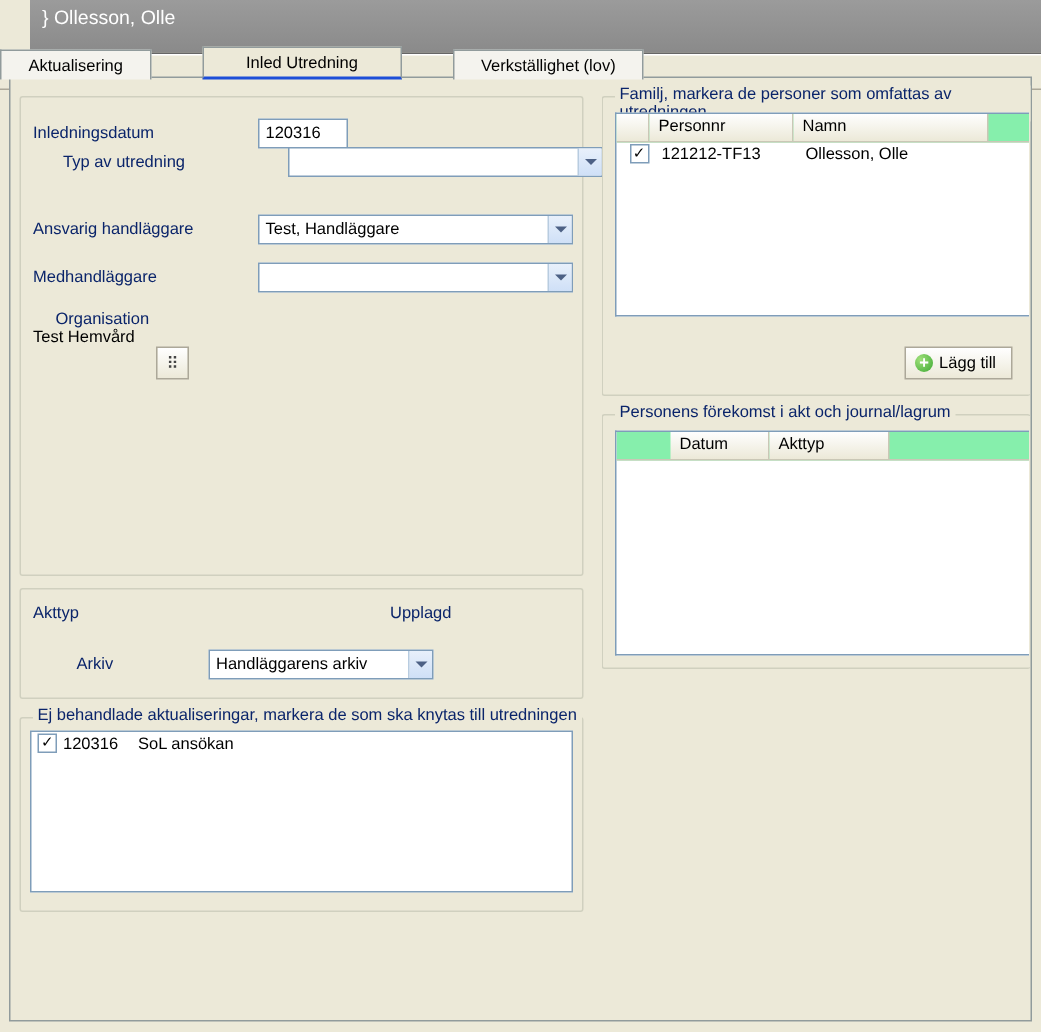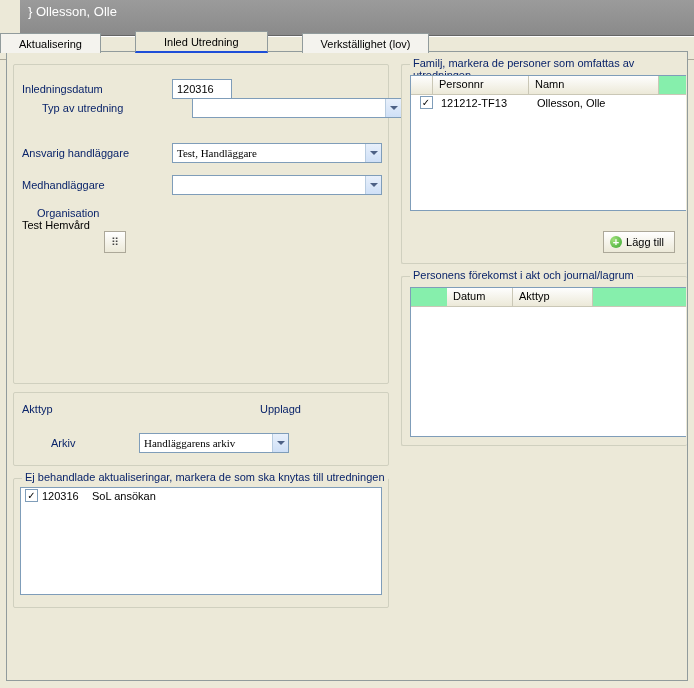--- a/index.html
+++ b/index.html
@@ -105,21 +105,21 @@
     padding: 2px 4px;
     font-family: inherit; font-size: 11px;
   }
   .dropdown {
     height: 20px;
     border: 1px solid #7f9db9;
     background: #fff;
     display: flex;
     align-items: center;
   }
-  .dropdown .dd-text { flex: 1; padding: 0 4px; overflow:hidden; white-space:nowrap;font-family:Liberation Serif, serif; }
+  .dropdown .dd-text { flex: 1; padding: 0 4px; overflow:hidden; white-space:nowrap; }
   .dropdown .dd-btn {
     width: 16px; height: 18px;
     background: linear-gradient(#e8f0fb,#cfe0f7);
     border-left: 1px solid #b8cce0;
     display: flex; align-items:center; justify-content:center;
   }
   .dd-arrow {
     width: 0; height: 0;
     border-left: 4px solid transparent;
     border-right: 4px solid transparent;

